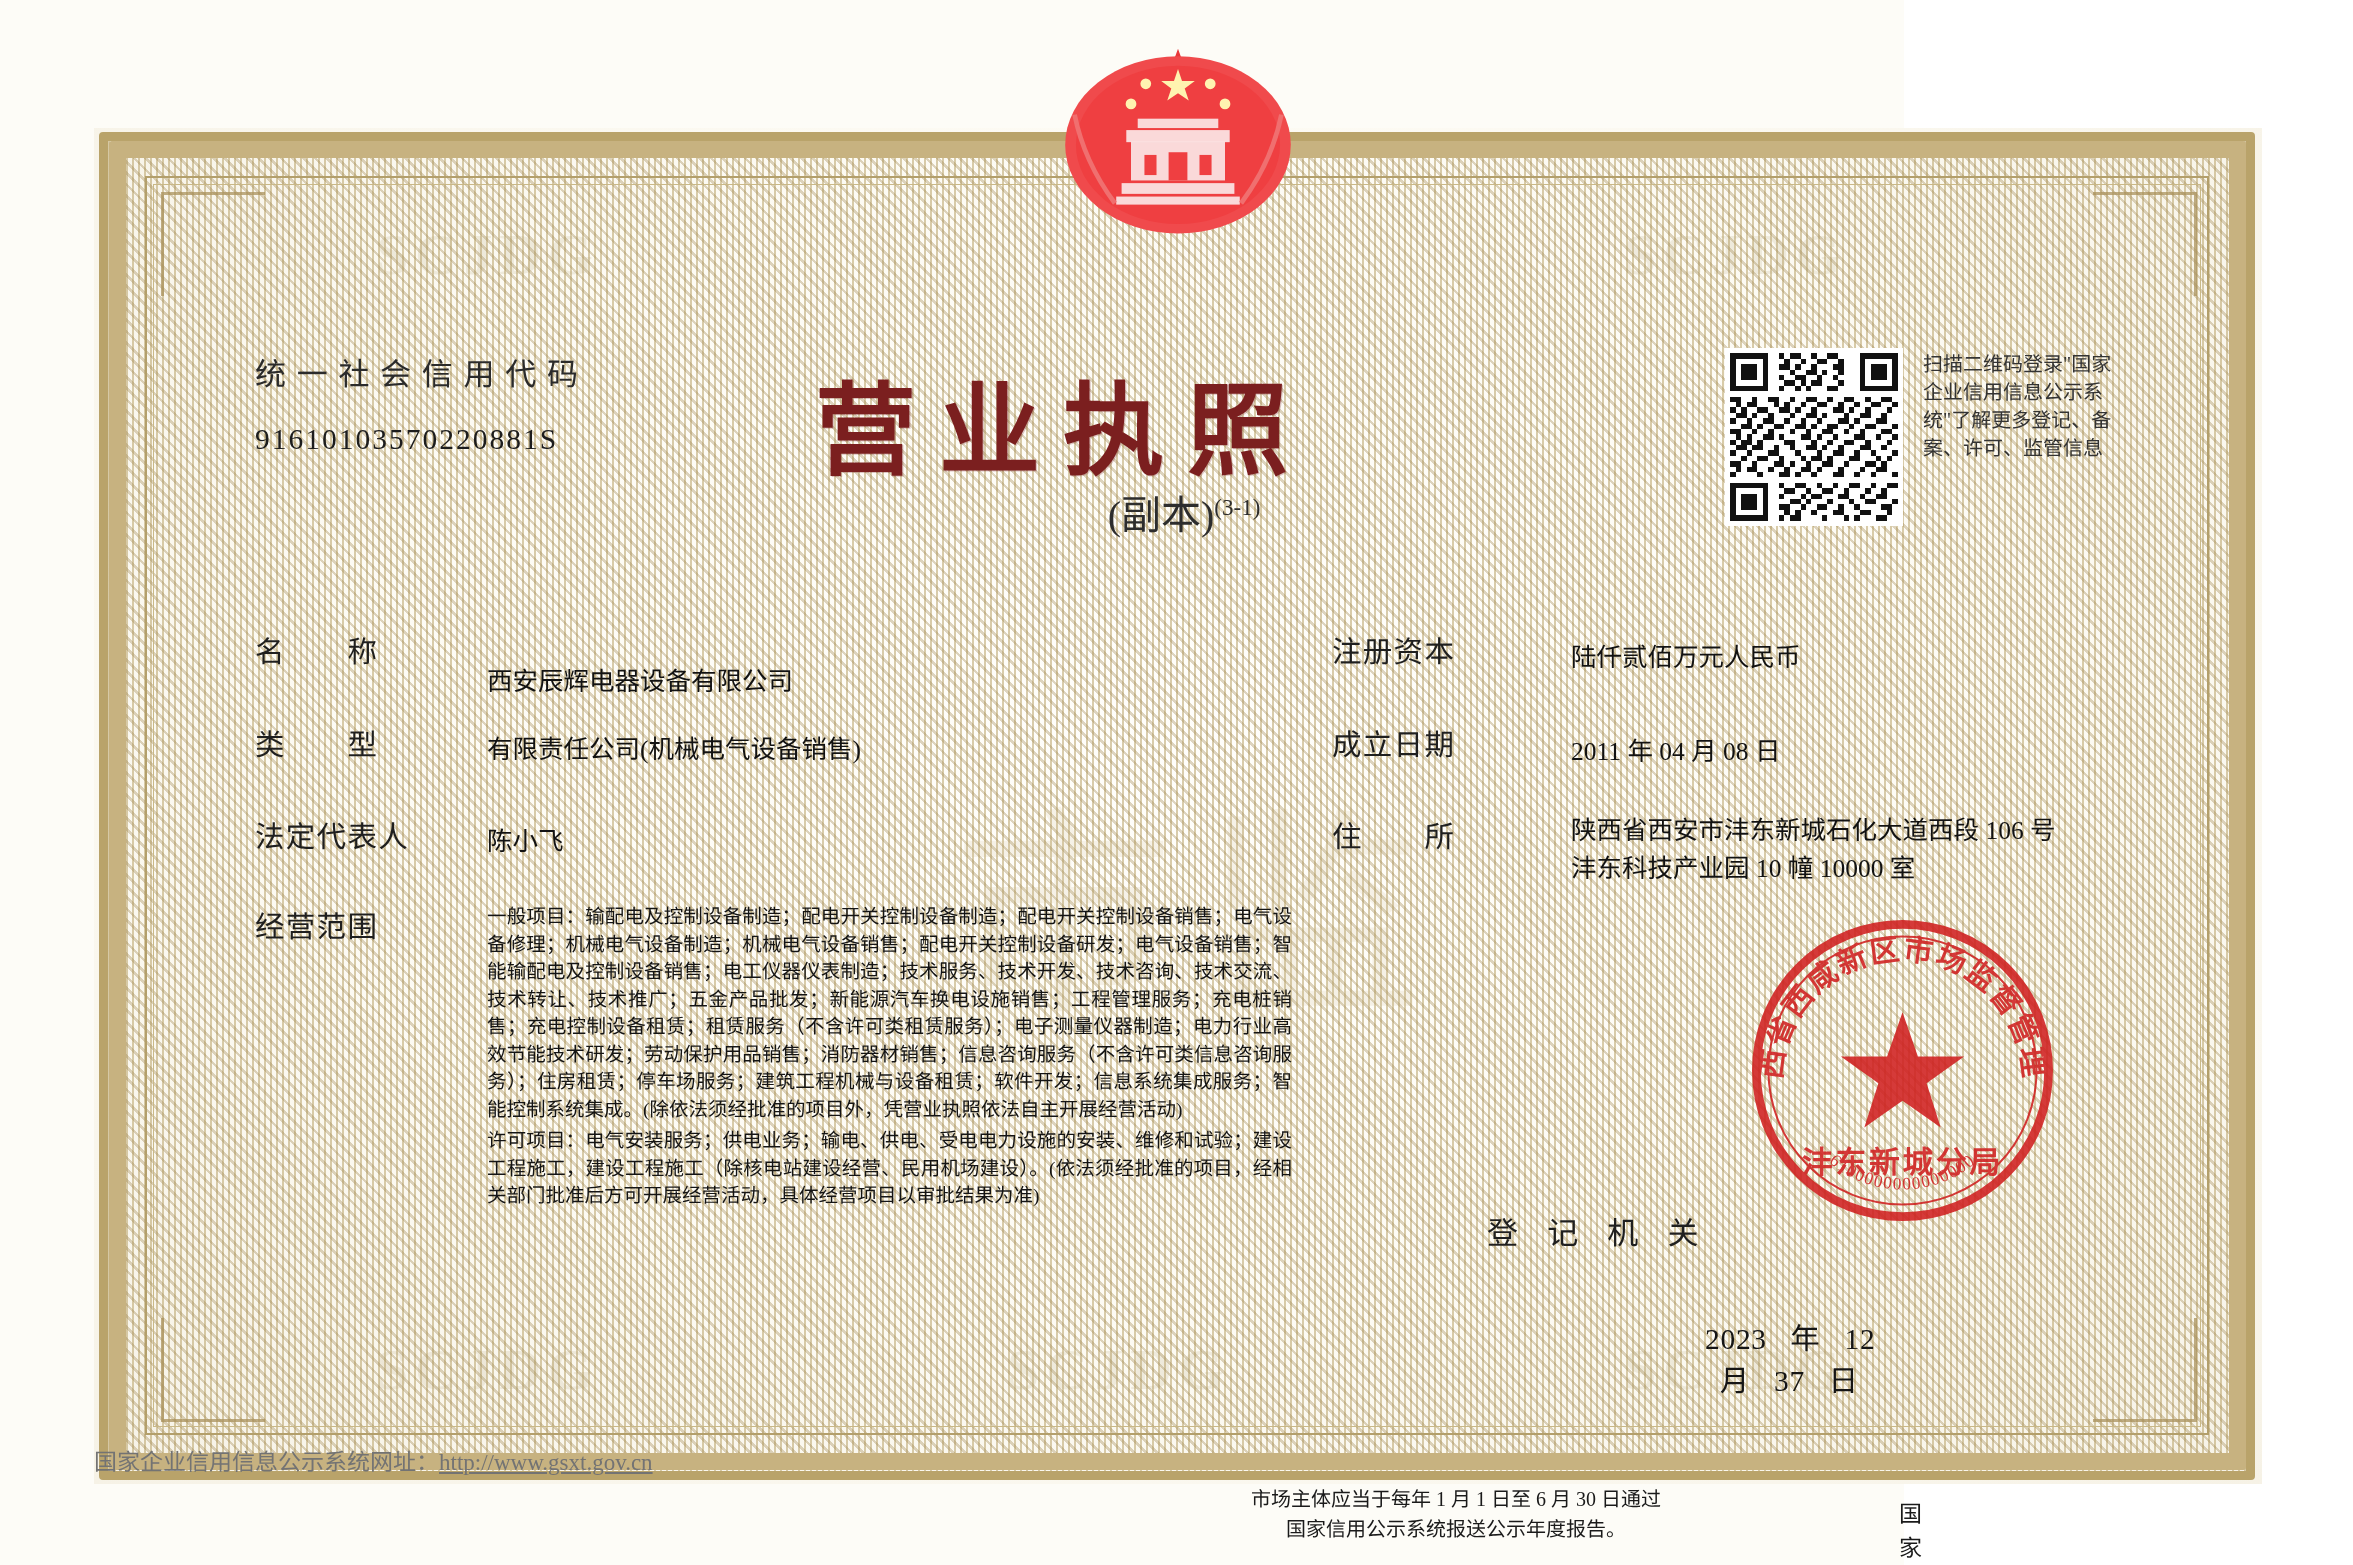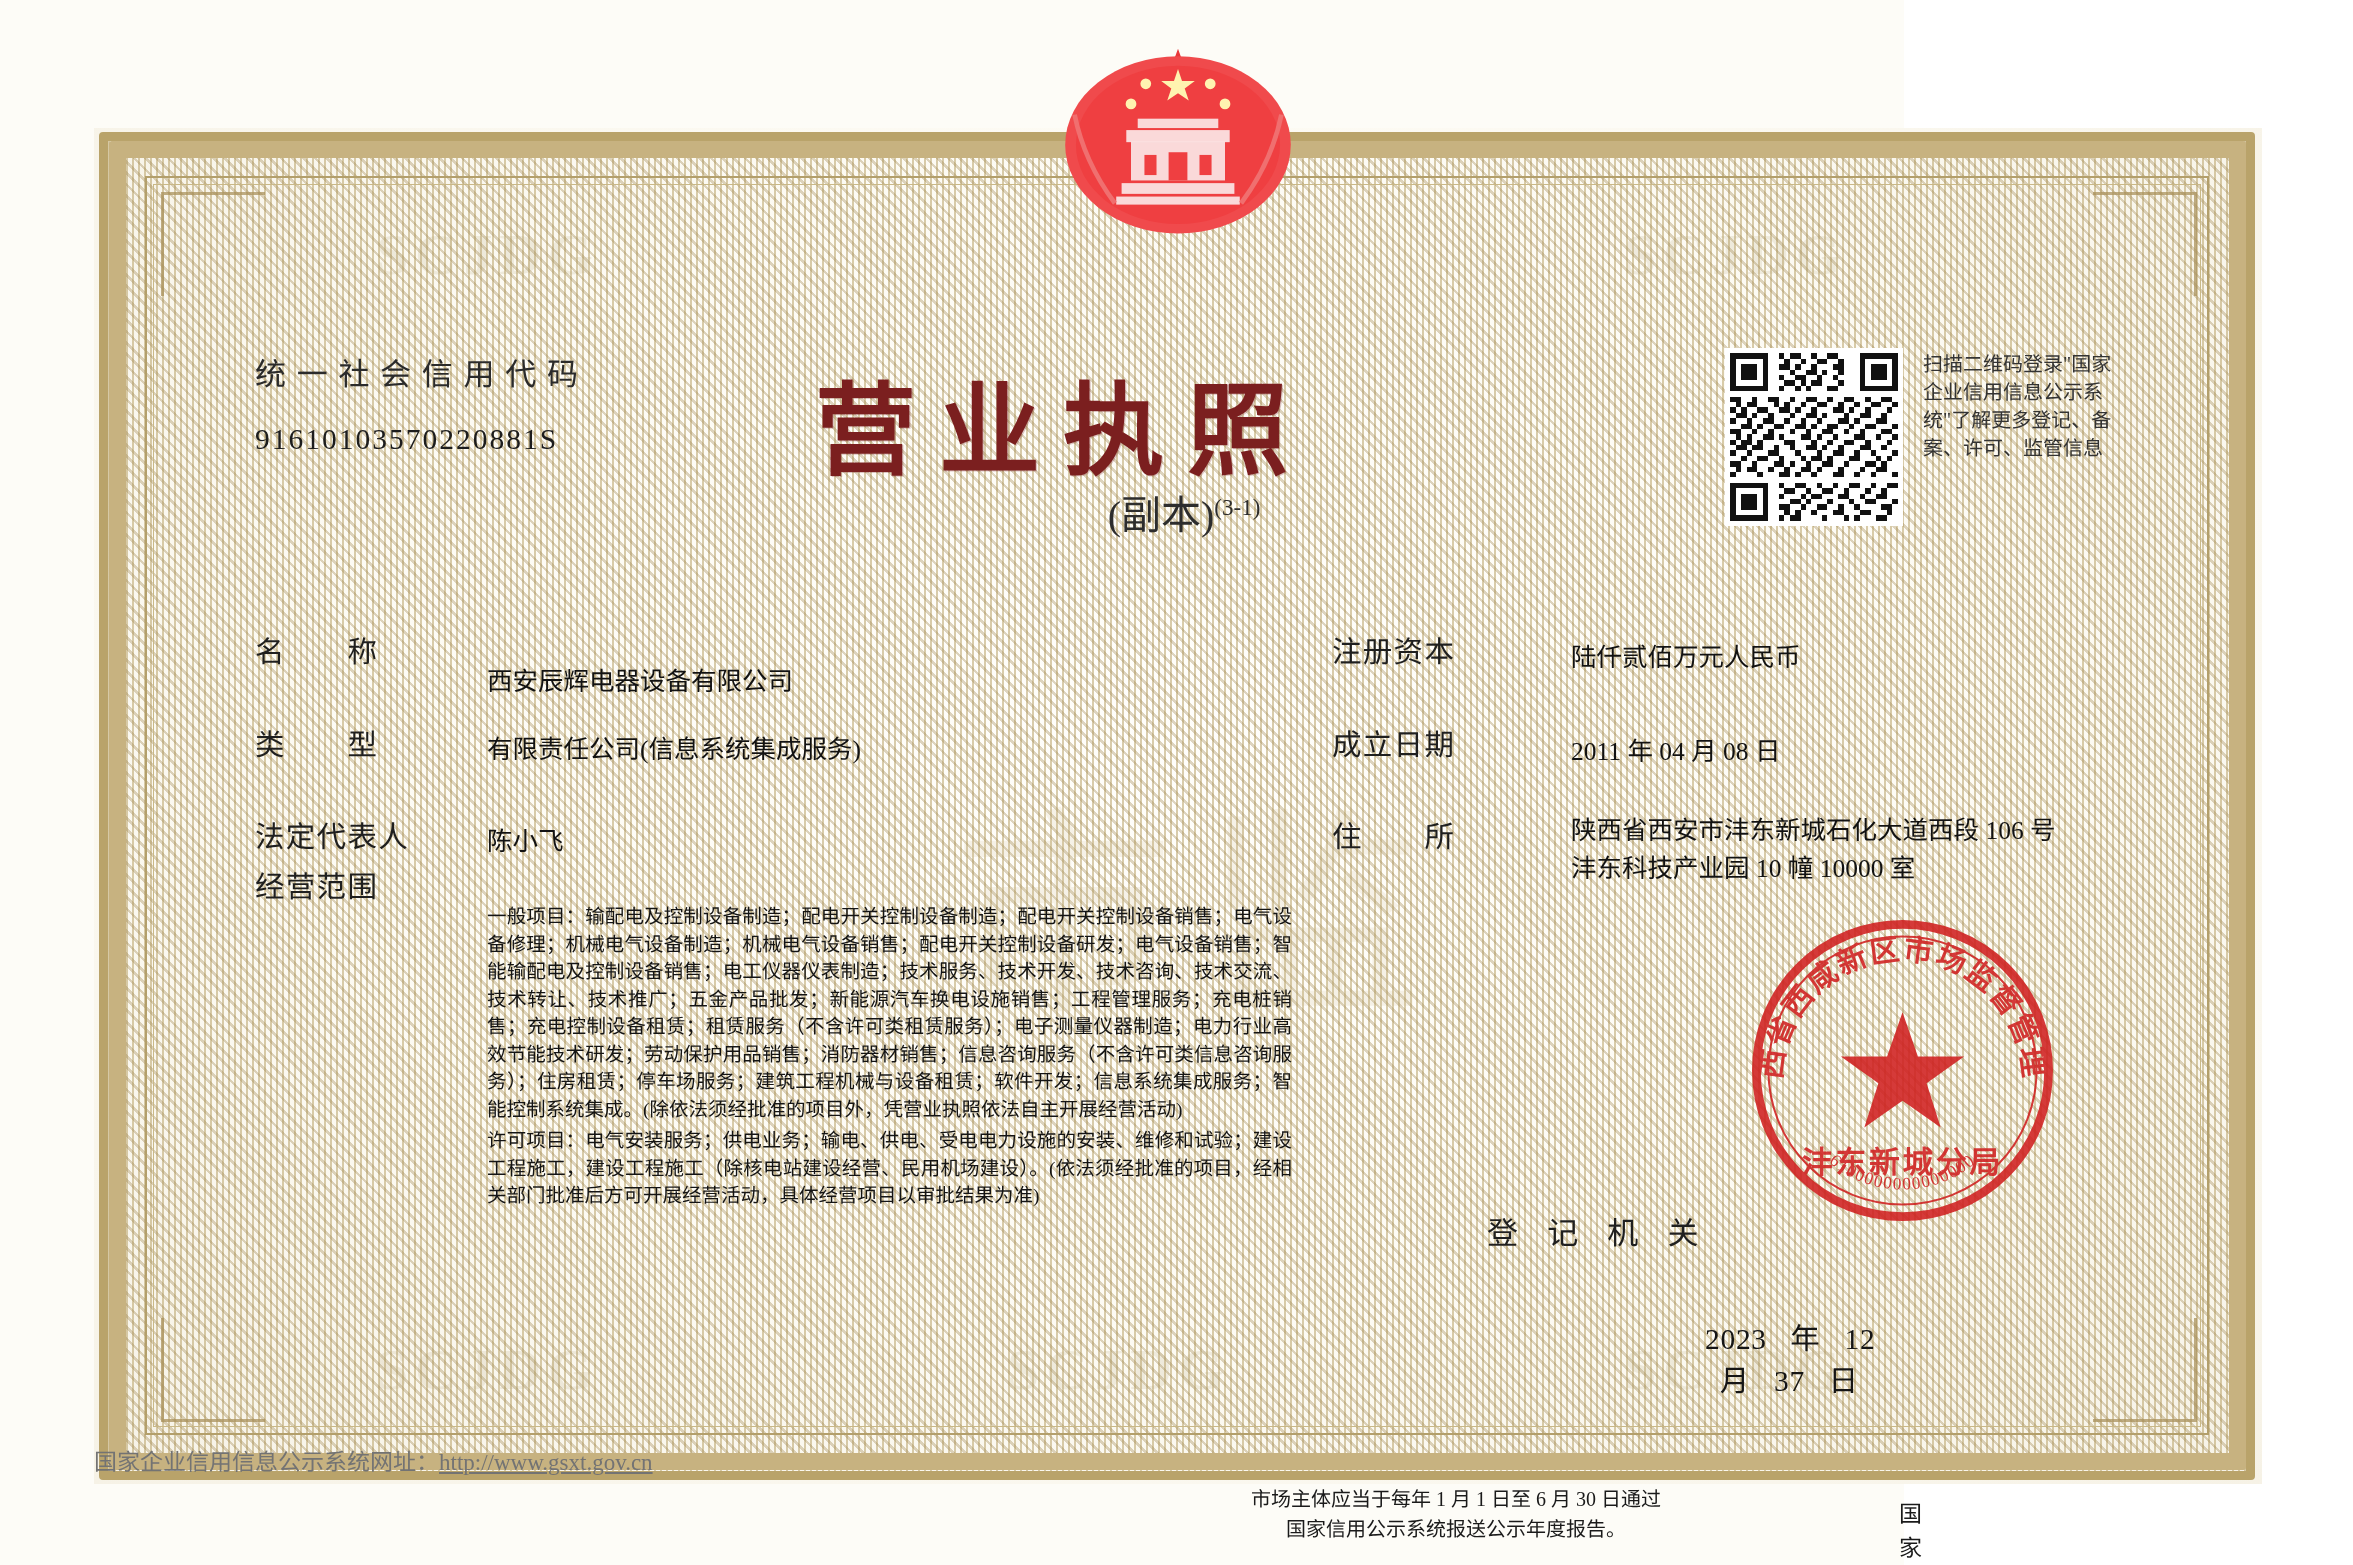--- a/index.html
+++ b/index.html
@@ -540,26 +540,26 @@
         <rect x="24" y="31" width="1" height="1"></rect>
         <rect x="28" y="31" width="2" height="1"></rect>
     </g>
   </svg>
   <div class="qr-note">扫描二维码登录"国家企业信用信息公示系统"了解更多登记、备案、许可、监管信息</div>
 
   <div class="lbl" style="left:255px; top:628px;">名　　称</div>
   <div class="val" style="left:487px; top:660px;">西安辰辉电器设备有限公司</div>
 
   <div class="lbl" style="left:255px; top:721px;">类　　型</div>
-  <div class="val" style="left:487px; top:728px;">有限责任公司(信息系统集成服务)</div>
+  <div class="val" style="left:487px; top:728px;">有限责任公司(机械电气设备销售)</div>
 
   <div class="lbl" style="left:255px; top:813px;">法定代表人</div>
   <div class="val" style="left:487px; top:820px;">陈小飞</div>
 
-  <div class="lbl" style="left:255px; top:863px;font-family:Liberation Mono, monospace;">经营范围</div>
+  <div class="lbl" style="left:255px; top:903px;font-family:Liberation Mono, monospace;">经营范围</div>
   <div class="scope-text">
     <p>一般项目：输配电及控制设备制造；配电开关控制设备制造；配电开关控制设备销售；电气设备修理；机械电气设备制造；机械电气设备销售；配电开关控制设备研发；电气设备销售；智能输配电及控制设备销售；电工仪器仪表制造；技术服务、技术开发、技术咨询、技术交流、技术转让、技术推广；五金产品批发；新能源汽车换电设施销售；工程管理服务；充电桩销售；充电控制设备租赁；租赁服务（不含许可类租赁服务）；电子测量仪器制造；电力行业高效节能技术研发；劳动保护用品销售；消防器材销售；信息咨询服务（不含许可类信息咨询服务）；住房租赁；停车场服务；建筑工程机械与设备租赁；软件开发；信息系统集成服务；智能控制系统集成。(除依法须经批准的项目外，凭营业执照依法自主开展经营活动)</p>
     <p>许可项目：电气安装服务；供电业务；输电、供电、受电电力设施的安装、维修和试验；建设工程施工，建设工程施工（除核电站建设经营、民用机场建设）。(依法须经批准的项目，经相关部门批准后方可开展经营活动，具体经营项目以审批结果为准)</p>
   </div>
 
   <div class="lbl" style="left:1332px; top:628px;">注册资本</div>
   <div class="val" style="left:1571px; top:636px;">陆仟贰佰万元人民币</div>
 
   <div class="lbl" style="left:1332px; top:721px;">成立日期</div>
   <div class="val" style="left:1571px; top:730px;">2011 年 04 月 08 日</div>

